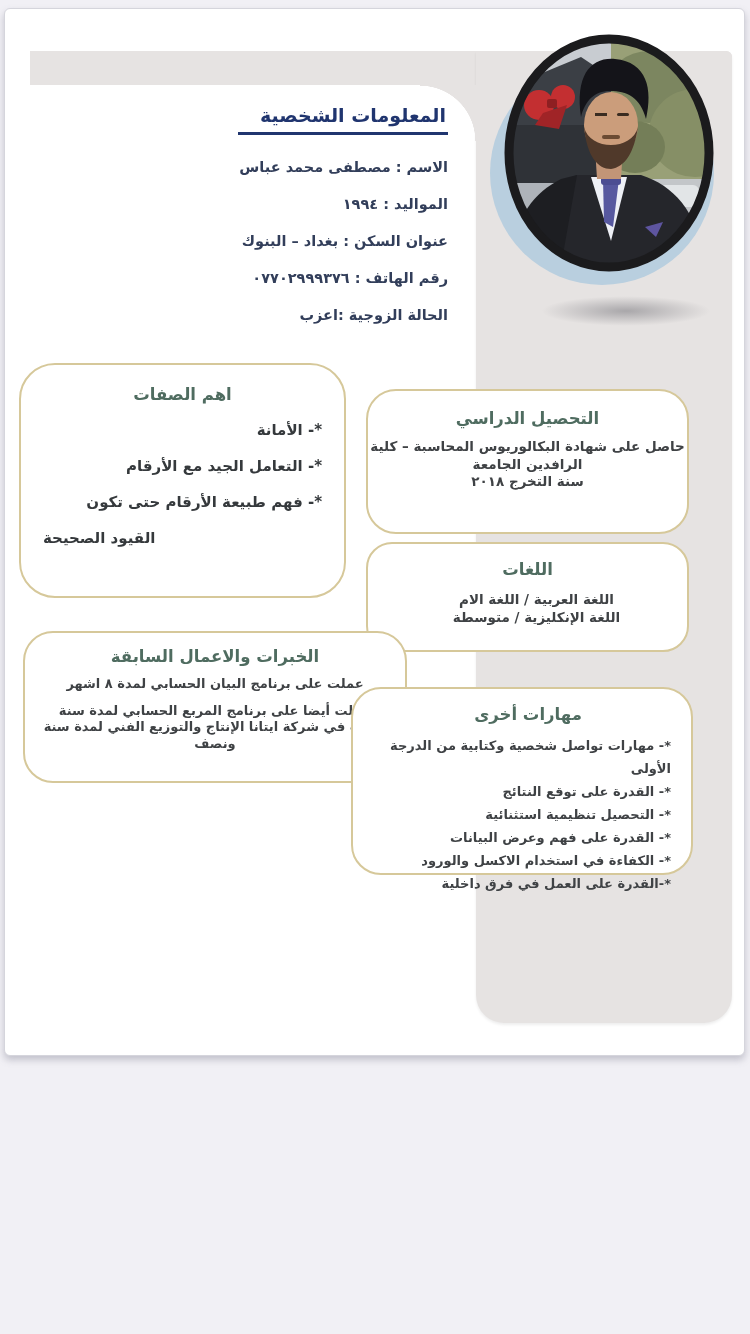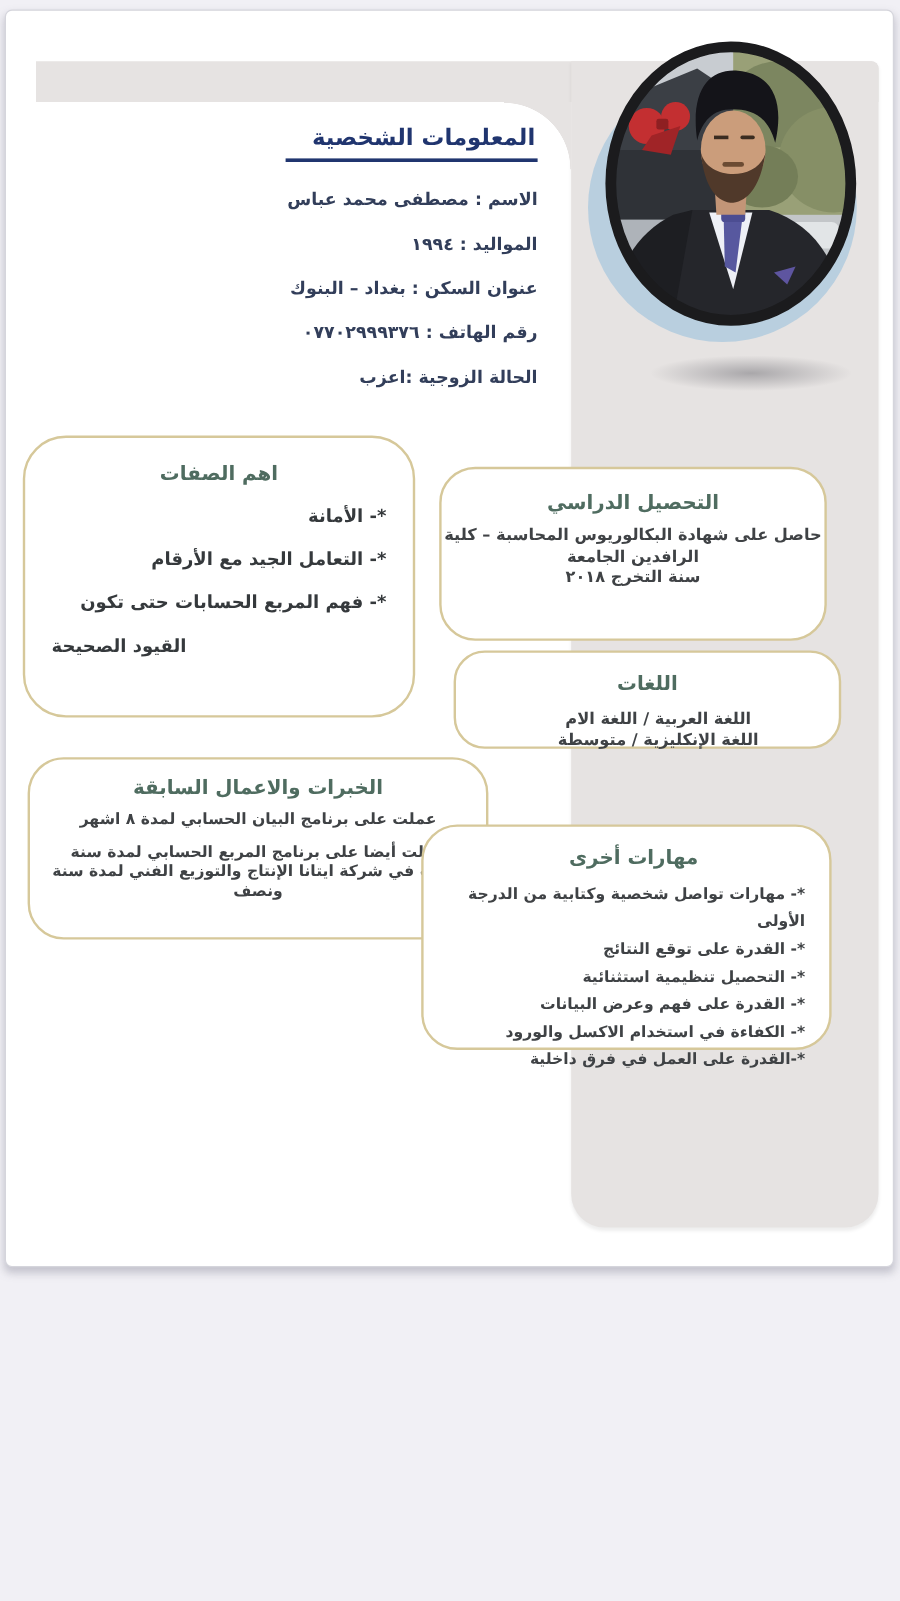--- a/index.html
+++ b/index.html
@@ -36,21 +36,21 @@
   .box{position:absolute;background:#ffffff;border:2px solid #d6c89a;box-sizing:border-box;direction:rtl;}
   .box h2{margin:0;text-align:center;font-size:16.5px;font-weight:bold;color:#4f6c60;}
   .traits-box{left:14px;top:354px;width:327px;height:235px;border-radius:36px;}
   .traits-box h2{margin-top:20px;}
   .t-list{margin-top:8px;padding:0 22px;}
   .t-line{font-size:15px;font-weight:bold;color:#35393c;line-height:36px;text-align:right;}
   .t-line.align-left{text-align:left;}
   .edu-box{left:361px;top:380px;width:323px;height:145px;border-radius:30px;}
   .edu-box h2{margin-top:18px;}
   .edu-body{margin-top:10px;text-align:center;font-size:13.5px;font-weight:bold;color:#3f4245;line-height:17.5px;}
-  .lang-box{left:373px;top:533px;width:323px;height:82px;border-radius:26px;}
+  .lang-box{left:361px;top:533px;width:323px;height:110px;border-radius:26px;}
   .lang-box h2{margin-top:16px;}
   .lang-body{margin-top:11px;text-align:center;font-size:13.5px;font-weight:bold;color:#3f4245;line-height:18px;margin-left:18px;}
   .exp-box{left:18px;top:622px;width:384px;height:152px;border-radius:30px;}
   .exp-box h2{margin-top:14px;}
   .exp-p{margin:10px 14px 0 14px;text-align:center;font-size:13px;font-weight:bold;color:#3f4245;line-height:16.5px;}
   .skills-box{left:346px;top:678px;width:342px;height:188px;border-radius:30px;}
   .skills-box h2{margin-top:16px;padding-left:12px;}
   .s-list{margin-top:10px;padding:0 20px 0 10px;}
   .s-line{font-size:13px;font-weight:bold;color:#3f4245;line-height:23px;text-align:right;}
 </style>
@@ -111,21 +111,21 @@
       <div class="p-line">عنوان السكن : بغداد – البنوك</div>
       <div class="p-line">رقم الهاتف :  ٠٧٧٠٢٩٩٩٣٧٦</div>
       <div class="p-line">الحالة الزوجية :اعزب</div>
     </section>
 
     <section class="box traits-box">
       <h2>اهم الصفات</h2>
       <div class="t-list">
         <div class="t-line">*- الأمانة</div>
         <div class="t-line">*- التعامل الجيد مع الأرقام</div>
-        <div class="t-line">*- فهم المربع الحسابات حتى تكون</div>
+        <div class="t-line">*- فهم طبيعة الأرقام حتى تكون</div>
         <div class="t-line align-left">القيود الصحيحة</div>
       </div>
     </section>
 
     <section class="box edu-box">
       <h2>التحصيل الدراسي</h2>
       <div class="edu-body">
         <div>حاصل على شهادة البكالوريوس المحاسبة  – كلية</div>
         <div>الرافدين الجامعة</div>
         <div>سنة التخرج ٢٠١٨</div>

